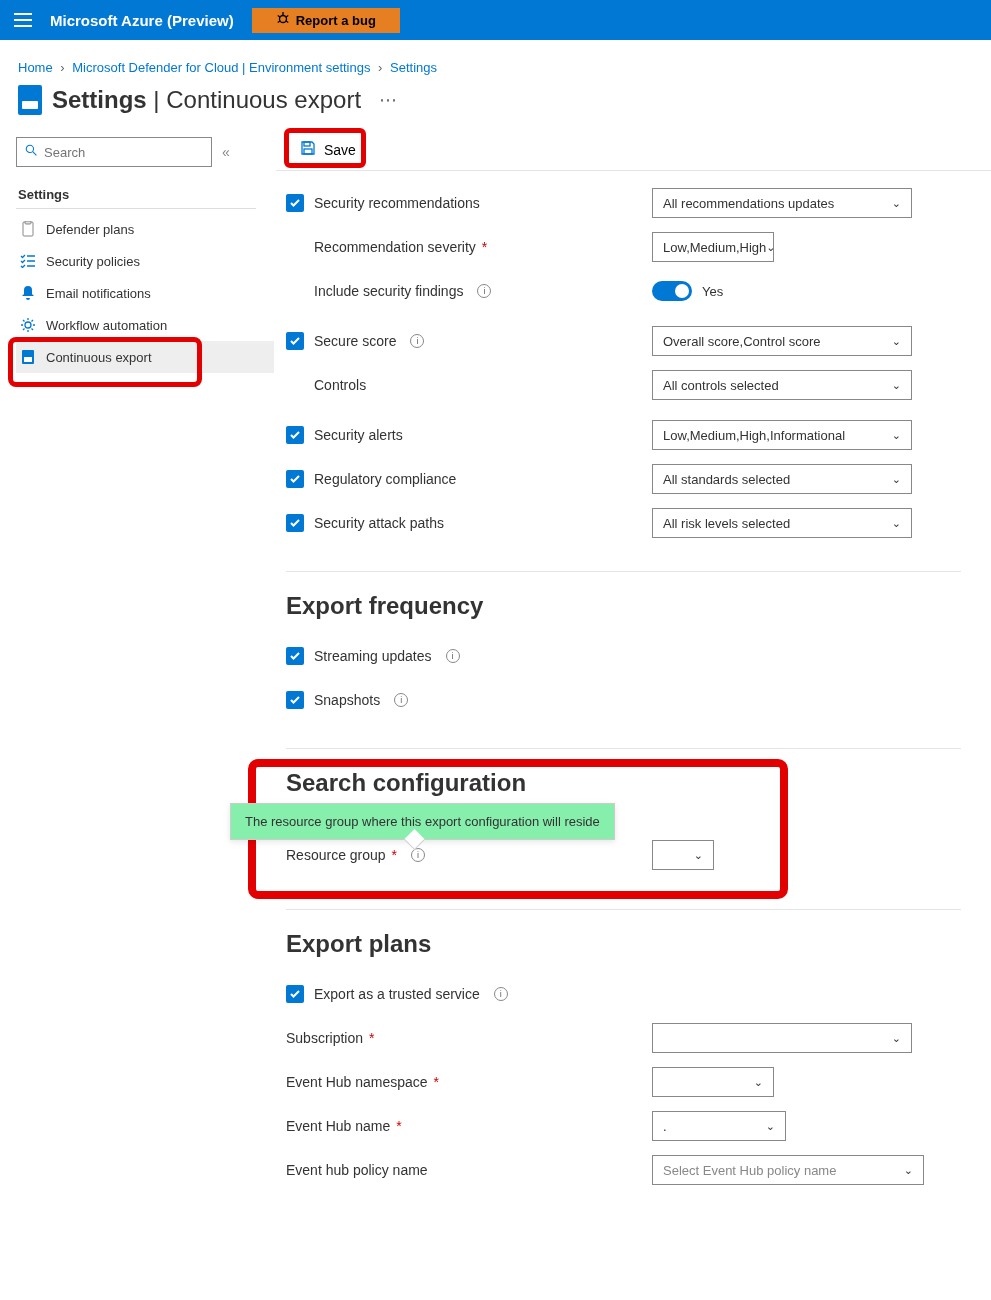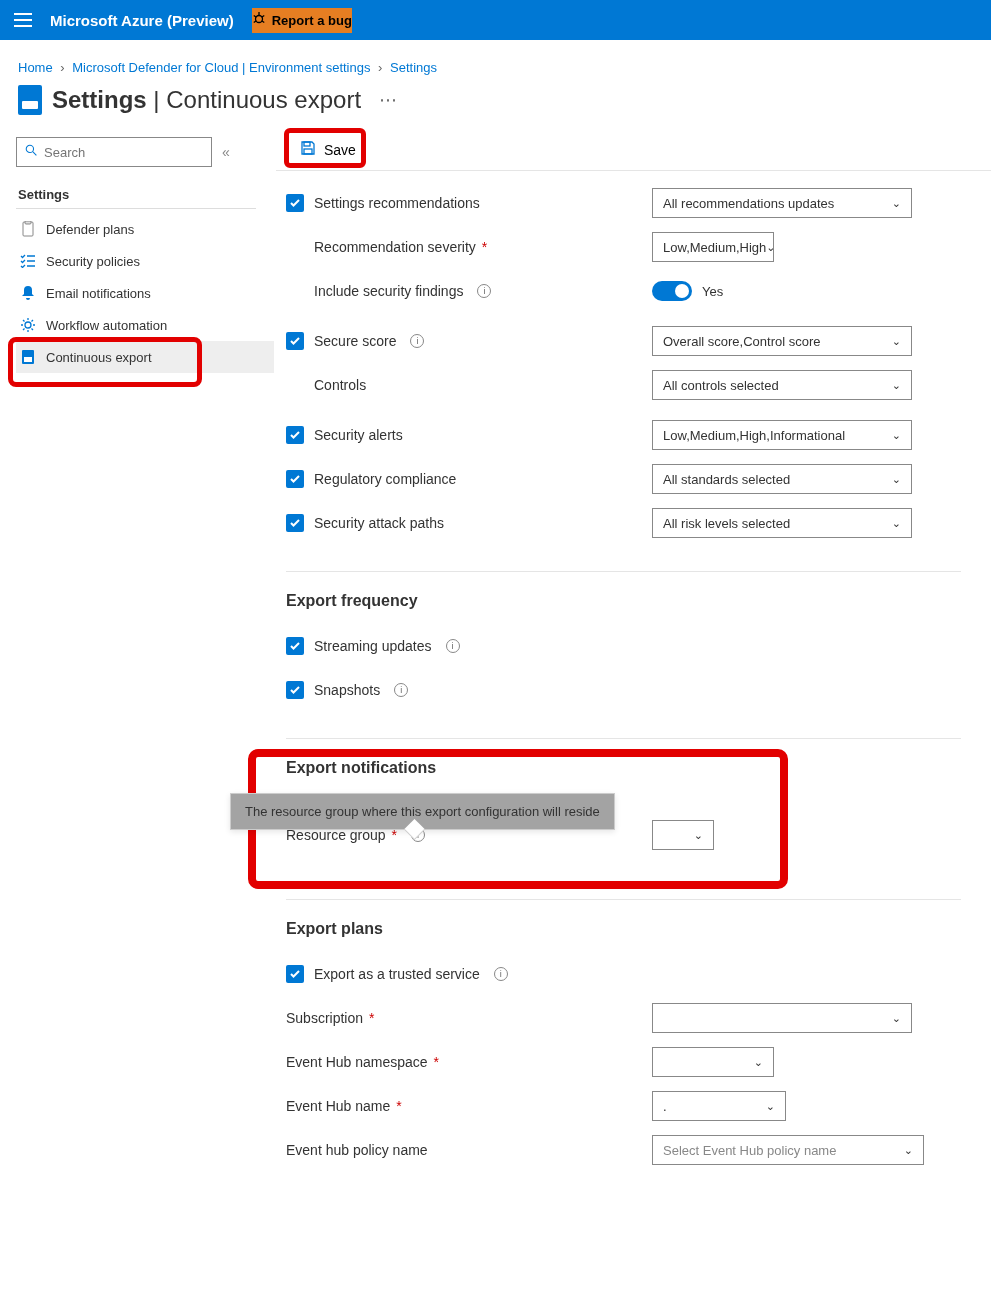--- a/index.html
+++ b/index.html
@@ -3,21 +3,21 @@
 <meta charset="utf-8">
 <style>
 * { box-sizing: border-box; margin: 0; padding: 0; font-family: "Segoe UI", -apple-system, sans-serif; }
 body { background: #fff; color: #333; font-size: 13px; width: 991px; }
 
 
 .topbar { background: #0078d4; height: 40px; display: flex; align-items: center; padding: 0 14px; gap: 18px; }
 .hamburger { width: 18px; height: 14px; display: flex; flex-direction: column; justify-content: space-between; cursor: pointer; }
 .hamburger span { height: 2px; background: #fff; display: block; }
 .brand { color: #fff; font-weight: 600; font-size: 15px; }
-.bug-btn { background: #e67e22; color: #000; font-size: 13px; font-weight: 600; padding: 4px 0; border: none; display: flex; align-items: center; gap: 6px; cursor: pointer; }
+.bug-btn { background: #e67e22; color: #000; font-size: 13px; font-weight: 600; padding: 4px 24px; border: none; display: flex; align-items: center; gap: 6px; cursor: pointer; }
 
 
 .breadcrumb { padding: 20px 18px 6px; font-size: 13px; }
 .breadcrumb a { color: #0078d4; text-decoration: none; }
 .breadcrumb .sep { color: #666; margin: 0 4px; }
 
 
 .title-row { display: flex; align-items: center; gap: 10px; padding: 4px 18px 14px; }
 .title-icon { width: 24px; height: 30px; background: #0078d4; border-radius: 2px; position: relative; }
 .title-icon::after { content: ""; position: absolute; left: 4px; right: 4px; bottom: 6px; height: 8px; background: #fff; border-radius: 1px; }
@@ -63,24 +63,24 @@
 .dd.w-sm { width: 122px; }
 .dd.w-md { width: 134px; }
 .dd.w-ph { width: 272px; color: #888; }
 .dd.w-60 { width: 62px; }
 .chev { font-size: 11px; color: #333; }
 
 .toggle { display: flex; align-items: center; gap: 10px; }
 .toggle-track { width: 40px; height: 20px; background: #0078d4; border-radius: 10px; position: relative; cursor: pointer; }
 .toggle-thumb { width: 14px; height: 14px; background: #fff; border-radius: 50%; position: absolute; top: 3px; right: 3px; }
 
-.h2 { font-size: 16px; font-weight: 600; margin: 20px 0 14px 0; }
+.h2 { font-size: 24px; font-weight: 600; margin: 20px 0 14px 0; }
 .divider { height: 1px; background: #e5e5e5; margin: 26px 0 10px; }
 
-.tooltip-box { position: absolute; background: #a3a3a3; border: 1px solid #ccc; padding: 10px 14px; font-size: 13px; color: #333; box-shadow: 0 2px 6px rgba(0,0,0,0.1); z-index: 10; }
+.tooltip-box { position: absolute; background: #86efac; border: 1px solid #ccc; padding: 10px 14px; font-size: 13px; color: #333; box-shadow: 0 2px 6px rgba(0,0,0,0.1); z-index: 10; }
 .tooltip-box::after { content: ""; position: absolute; bottom: -8px; left: 176px; width: 14px; height: 14px; background: #fff; border-right: 1px solid #ccc; border-bottom: 1px solid #ccc; transform: rotate(45deg); }
 
 .big-hl { position: absolute; border: 8px solid #e20000; border-radius: 10px; pointer-events: none; z-index: 5; }
 
 .rel { position: relative; }
 </style>
 </head>
 <body>
 
 <div class="topbar">
@@ -197,21 +197,21 @@
 
     <div class="form-section">
 
       <div class="row">
         <div class="row-left">
           <div class="cbx">
               <svg viewBox="0 0 12 12">
                 <path d="M2 6l2.5 2.5L10 3" stroke="#fff" stroke-width="2" fill="none"></path>
               </svg>
             </div>
-          <span class="lbl">Settings recommendations</span>
+          <span class="lbl">Security recommendations</span>
         </div>
         <div class="row-right">
             <div class="dd w-full">
               <span>All recommendations updates</span>
               <span class="chev">⌄</span>
             </div>
           </div>
       </div>
       <div class="row">
         <div class="row-left row-indent">
@@ -342,21 +342,21 @@
             </div>
           <span class="lbl">Snapshots</span>
             <span class="info-ico">i</span>
         </div>
       </div>
 
       <div class="divider"></div>
 
       <div class="rel" style="min-height:130px">
         <div class="big-hl" style="left:-38px; top:-10px; width:540px; height:140px"></div>
-        <div class="h2">Export notifications</div>
+        <div class="h2">Search configuration</div>
         <div class="tooltip-box" style="left:-56px; top:34px">The resource group where this export configuration will reside</div>
         <div class="row" style="margin-top:36px">
           <div class="row-left">
               <span class="lbl"><span>Resource group</span><span class="req"> *</span></span>
               <span class="info-ico">i</span>
             </div>
           <div class="row-right">
               <div class="dd w-60">
                 <span></span>
                 <span class="chev">⌄</span>

